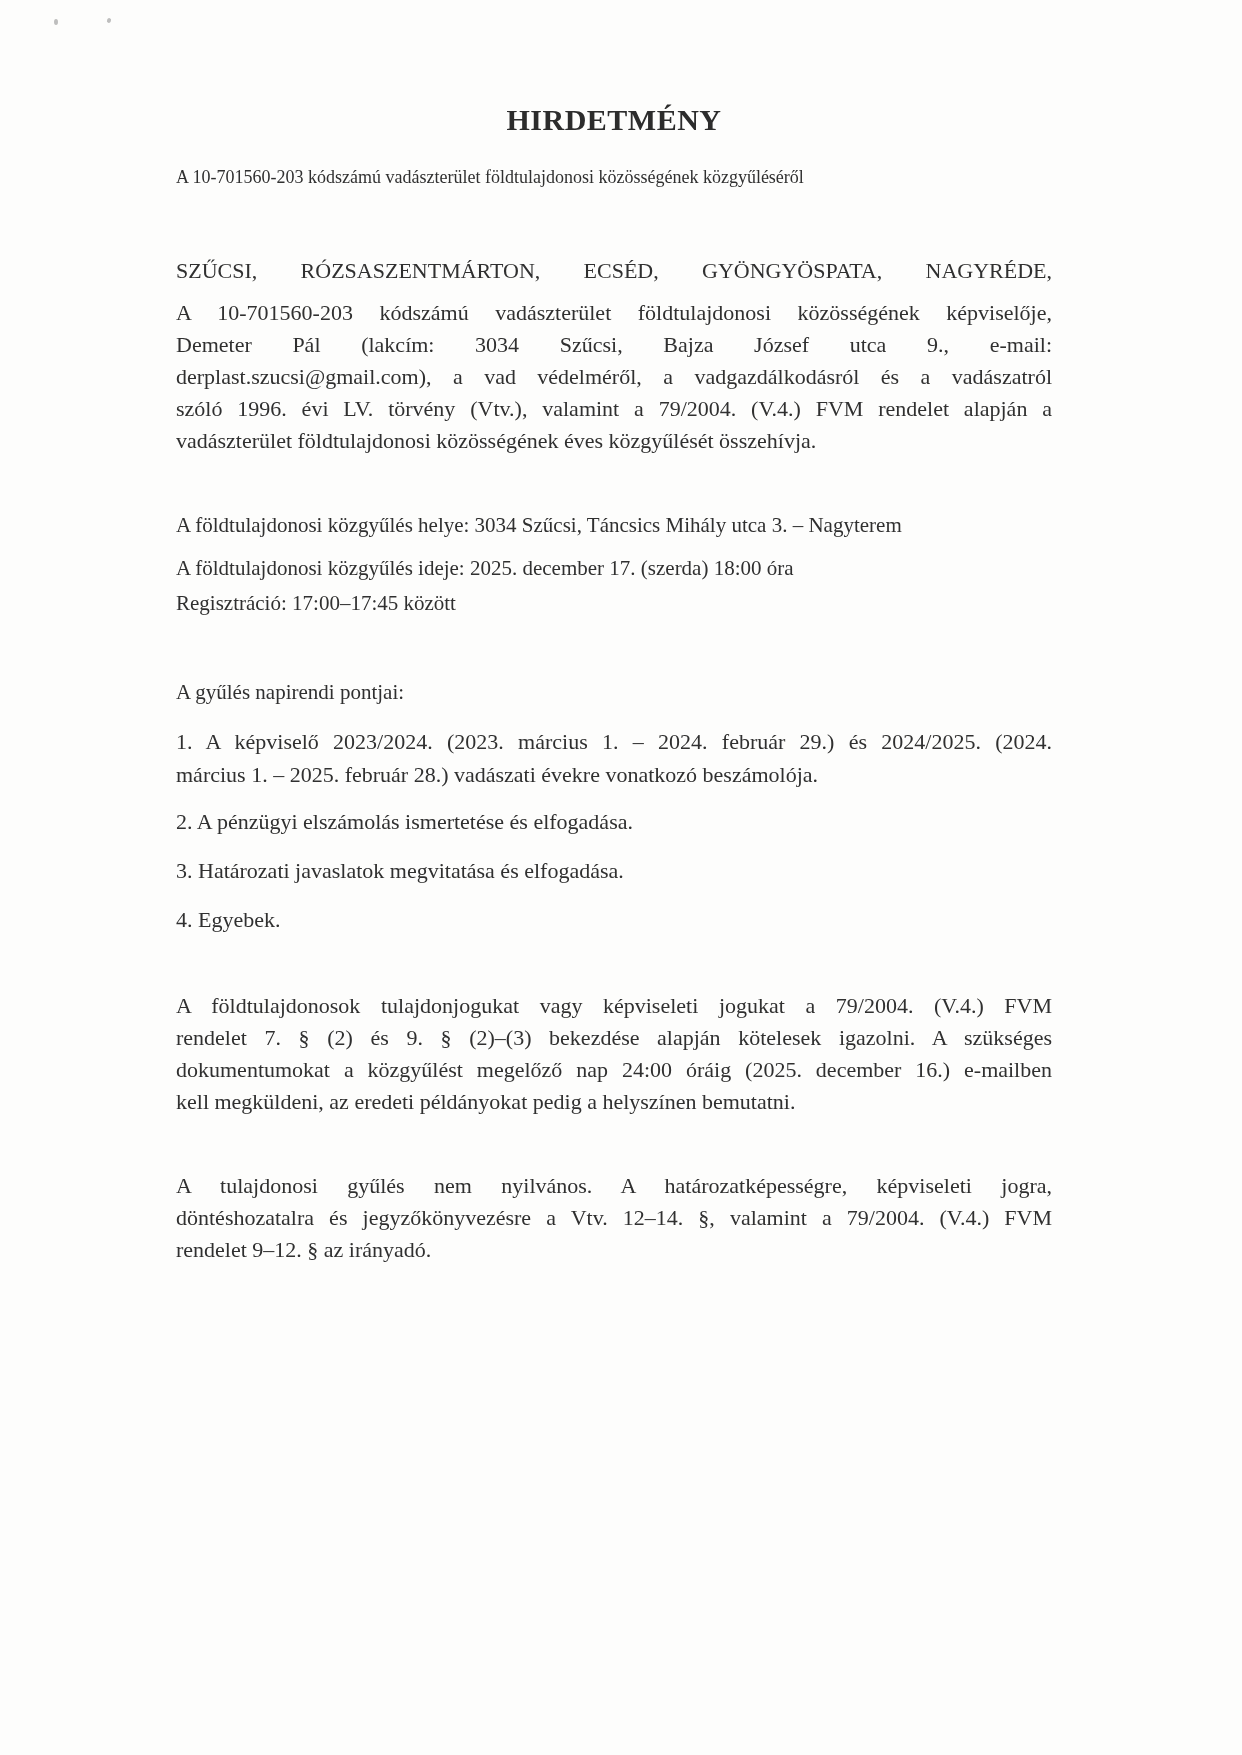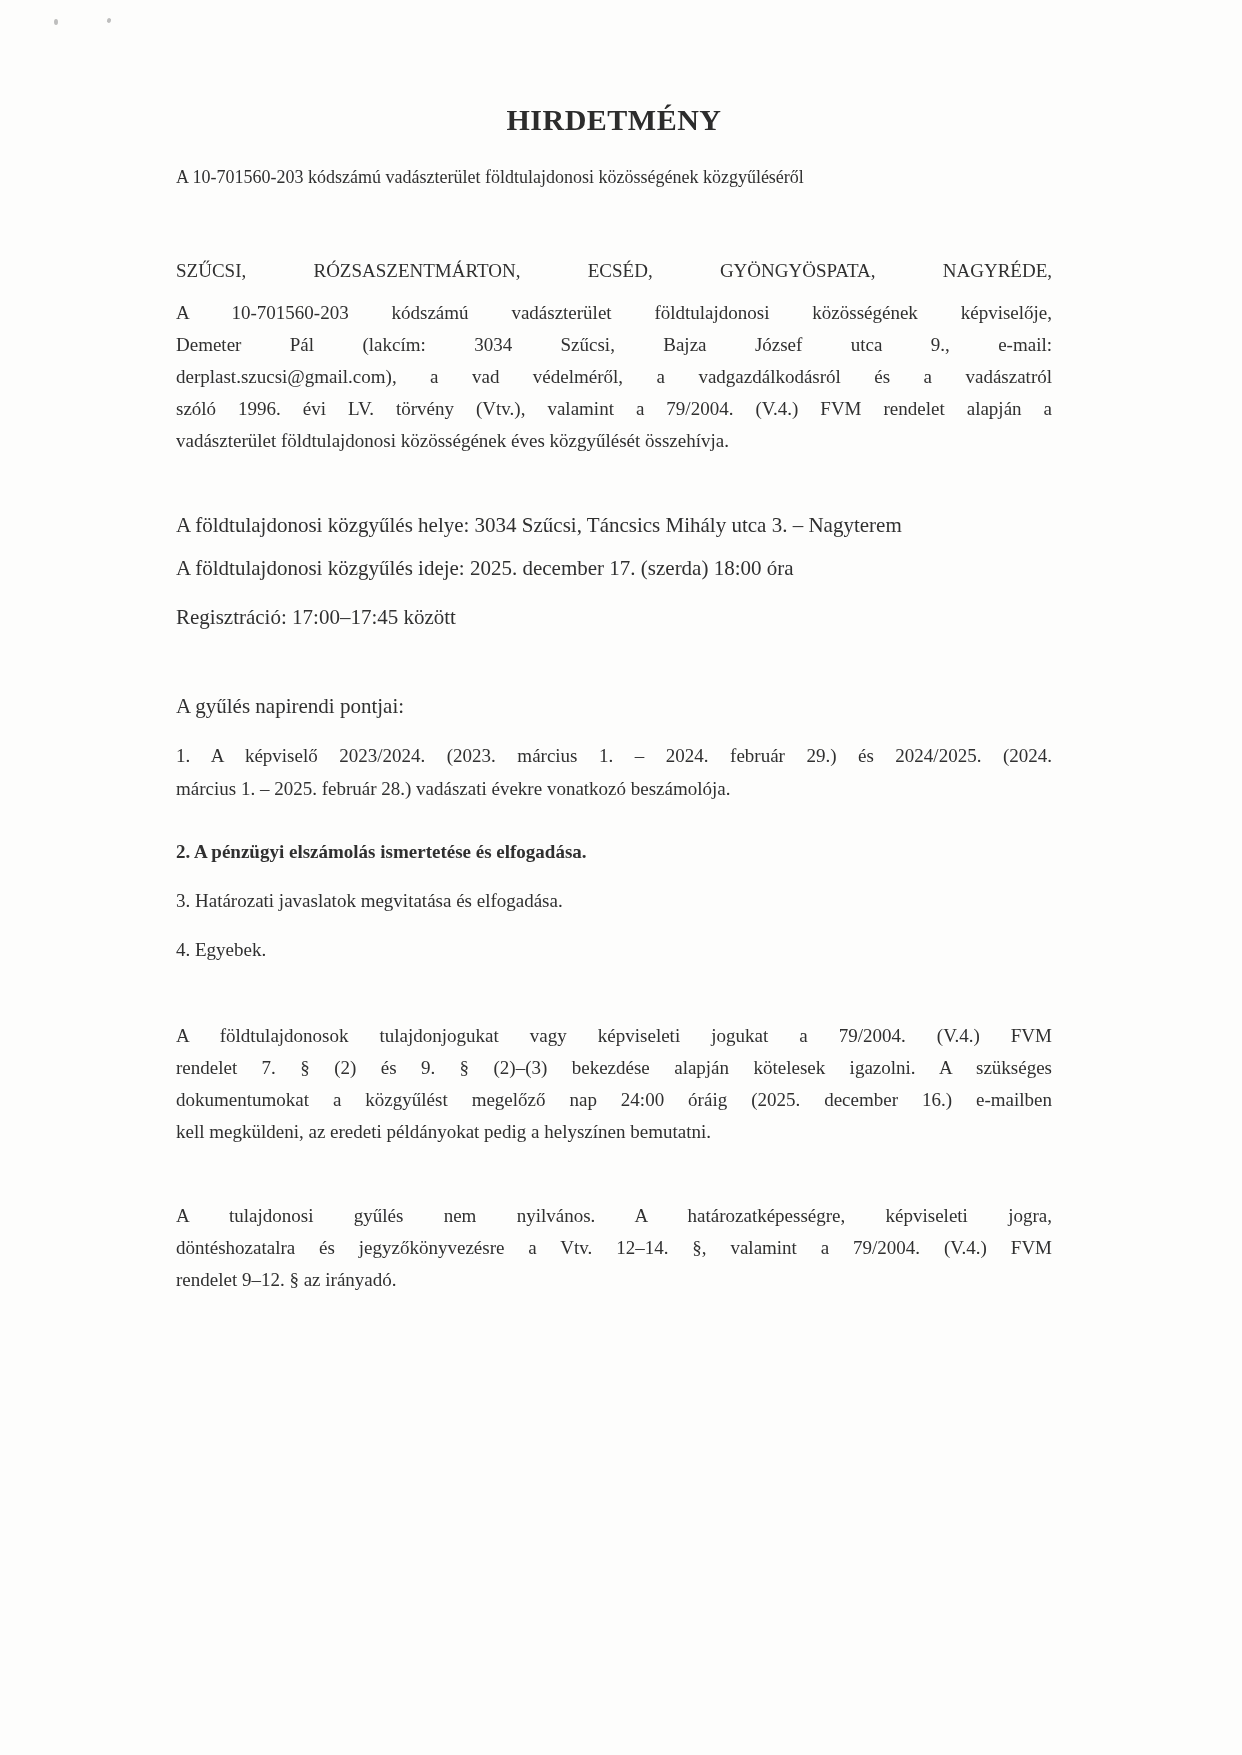--- a/index.html
+++ b/index.html
@@ -37,45 +37,45 @@
     font-size: 30px;
     font-weight: bold;
     letter-spacing: 0.5px;
     color: #2c2c2c;
   }
   .doc-subtitle {
     margin-top: 27px;
     font-size: 18px;
     line-height: 26px;
   }
-  .para { font-size: 19px; }
+  .para { font-size: 22px; }
   .para .jline {
     line-height: 33px;
     text-align: justify;
     text-align-last: justify;
     white-space: normal;
   }
   .para .jline.last {
     text-align: left;
     text-align-last: left;
   }
   .para-tight .jline { line-height: 32px; }
   .pline {
     font-size: 21px;
     line-height: 32px;
     text-align: left;
   }
   .attention      { margin-top: 64px; }
   .convocation    { margin-top: 10px; }
   .location       { margin-top: 52px; }
   .datetime       { margin-top: 11px; }
-  .registration   { margin-top: 17px; }
+  .registration   { margin-top: 3px; }
   .agenda-heading { margin-top: 57px; }
   .agenda-item-1  { margin-top: 17px; }
-  .agenda-item-2  { margin-top: 30px; font-weight: bold; }
+  .agenda-item-2  { margin-top: 14px; }
   .agenda-item-3  { margin-top: 16px; }
   .agenda-item-4  { margin-top: 16px; }
   .verification   { margin-top: 54px; }
   .closing        { margin-top: 52px; }
 </style>
 </head>
 <body>
 
 <div class="page">
   <span class="speck speck-1"></span>

